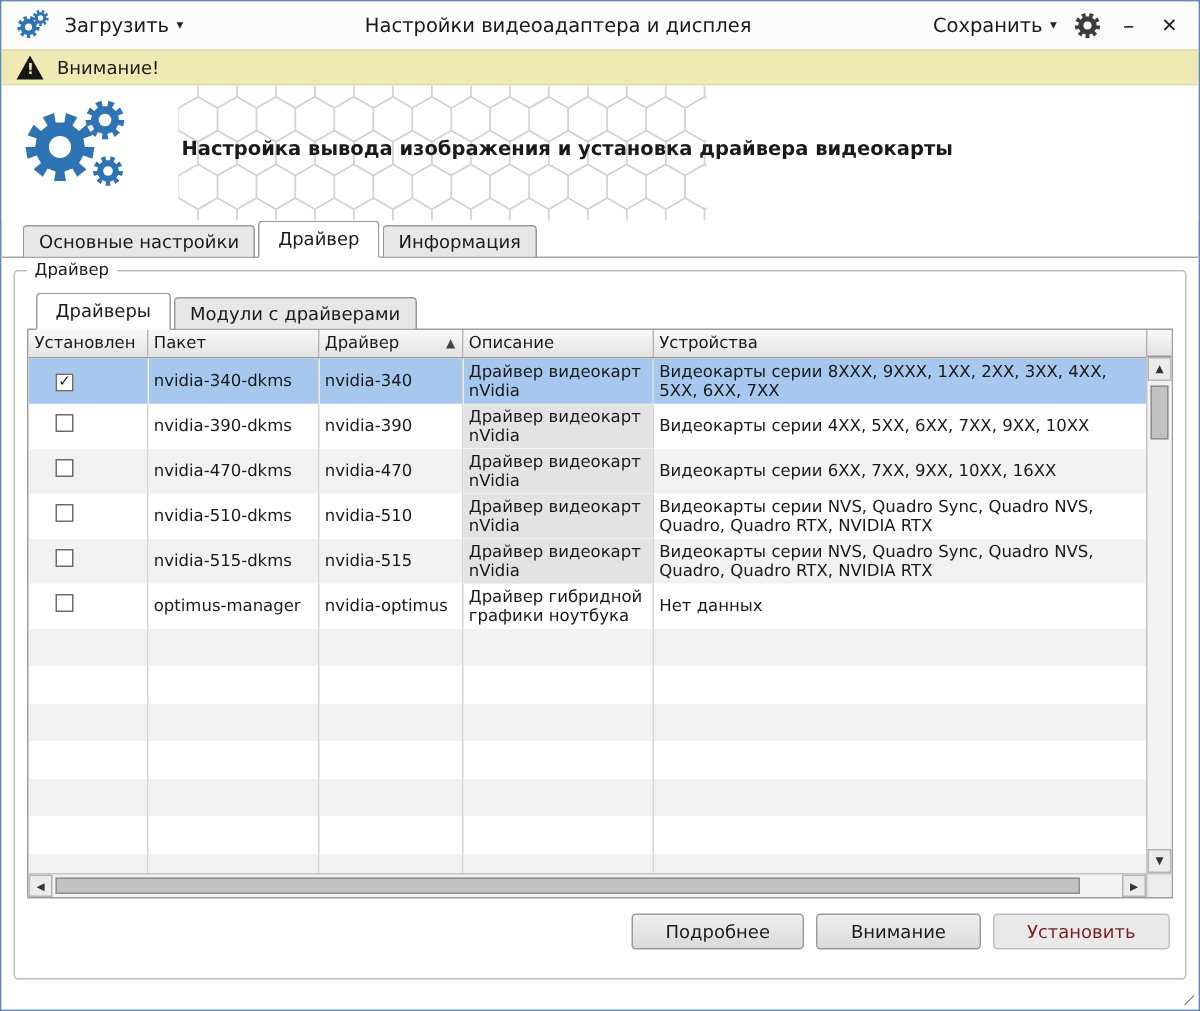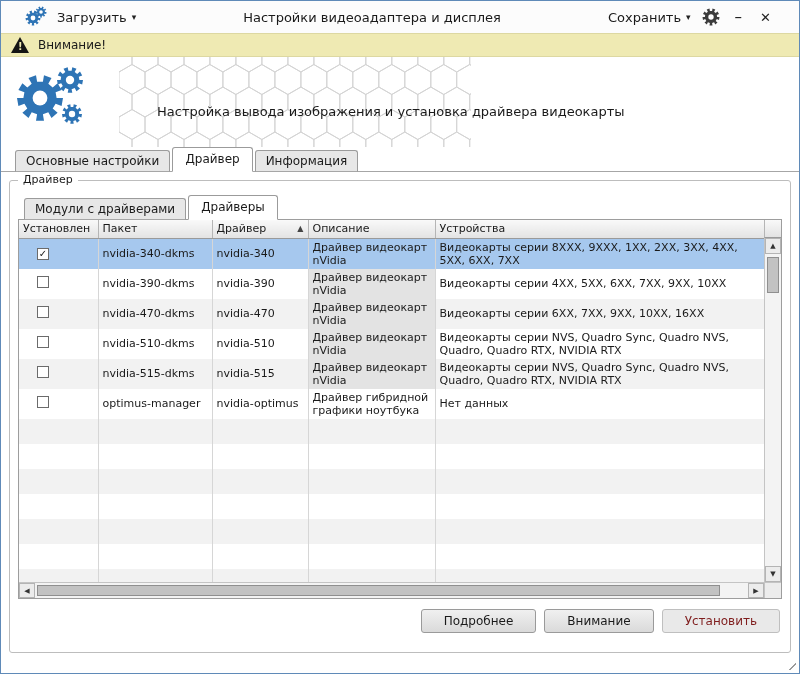--- a/index.html
+++ b/index.html
@@ -3,37 +3,37 @@
 <meta charset="utf-8">
 <style>
   * { box-sizing: border-box; margin: 0; padding: 0; }
   body { margin: 0; background: #e9e9e9; font-family: "DejaVu Sans", sans-serif; color: #1a1a1a; }
   .window {
     width: 800px; height: 674px; background: #ffffff;
     border: 1px solid #5f8ab8; display: flex; flex-direction: column;
     position: relative; overflow: hidden;
   }
   
-  .titlebar { height: 32px; flex: 0 0 32px; display: flex; align-items: center; padding: 0 24px; gap: 10px; background: #fcfcfc; }
+  .titlebar { height: 32px; flex: 0 0 32px; display: flex; align-items: center; padding: 0 10px; gap: 10px; background: #fcfcfc; }
   .titlebar .menu-btn { display: flex; align-items: center; gap: 5px; font-size: 13px; cursor: default; }
   .titlebar .drop { font-size: 9px; color: #222; }
   .win-title { flex: 1; text-align: center; font-size: 13px; }
   .win-ctl { font-size: 15px; color: #222; padding: 0 4px; cursor: default; }
   .win-ctl.close { font-size: 13px; }
   .tb-icon { flex: 0 0 auto; display: block; }
   
   .warnbar { height: 24px; flex: 0 0 24px; background: #efeab3; border-top: 1px solid #ddd8a2; border-bottom: 1px solid #ddd8a2; display: flex; align-items: center; padding: 0 10px; gap: 9px; }
   .warn-tri { position: relative; width: 0; height: 0; border-left: 9px solid transparent; border-right: 9px solid transparent; border-bottom: 16px solid #151515; }
   .warn-tri i { position: absolute; left: -2px; top: 4px; font-style: normal; color: #efeab3; font-size: 10px; font-weight: bold; line-height: 12px; }
   .warn-text { font-size: 12px; }
   
   .headerbar { height: 90px; flex: 0 0 90px; position: relative; background: #fff; overflow: hidden; }
   .hexsvg { position: absolute; left: 118px; top: 0; }
   .gearsvg { position: absolute; left: 12px; top: 8px; }
-  .subtitle { position: absolute; left: 120px; top: 47px; font-size: 13px; font-weight: normal; white-space: nowrap; margin-left: 36px; }
+  .subtitle { position: absolute; left: 120px; top: 35px; font-size: 13px; font-weight: bold; white-space: nowrap; }
   
   .maintabs { flex: 0 0 25px; display: flex; align-items: flex-end; padding-left: 14px; position: relative; z-index: 2; margin-bottom: -1px; background: transparent; }
   .tab { border: 1px solid #9b9b9b; border-bottom: 1px solid #a6a6a6; background: #e7e7e7; padding: 3px 10px; font-size: 12px; border-radius: 3px 3px 0 0; margin-right: 2px; white-space: nowrap; cursor: default; }
   .tab.active { background: #fff; border-bottom: 1px solid #fff; padding: 4px 12px 5px; }
   
   .pane { flex: 1 1 auto; min-height: 0; border-top: 1px solid #a6a6a6; background: #fff; padding: 4px 8px 2px; }
   .groupbox { position: relative; border: 1px solid #bdbdbd; border-radius: 3px; height: calc(100% - 6px); margin-top: 4px; padding: 14px 8px 8px; }
   .gb-legend { position: absolute; top: -8px; left: 8px; background: #fff; padding: 0 5px; font-size: 11px; }
   .subtabs { display: flex; align-items: flex-end; padding-left: 6px; position: relative; z-index: 2; margin-bottom: -1px; }
   
@@ -203,22 +203,22 @@
     <div class="tab">Основные настройки</div>
     <div class="tab active">Драйвер</div>
     <div class="tab">Информация</div>
   </div>
 
   <div class="pane">
     <div class="groupbox">
       <span class="gb-legend">Драйвер</span>
 
       <div class="subtabs">
+        <div class="tab active">Драйверы</div>
         <div class="tab">Модули с драйверами</div>
-        <div class="tab active">Драйверы</div>
       </div>
 
       <div class="tablearea">
         <div class="grid">
           <table>
             <colgroup>
                 <col style="width:79px">
                 <col style="width:114px">
                 <col style="width:96px">
                 <col style="width:127px">

